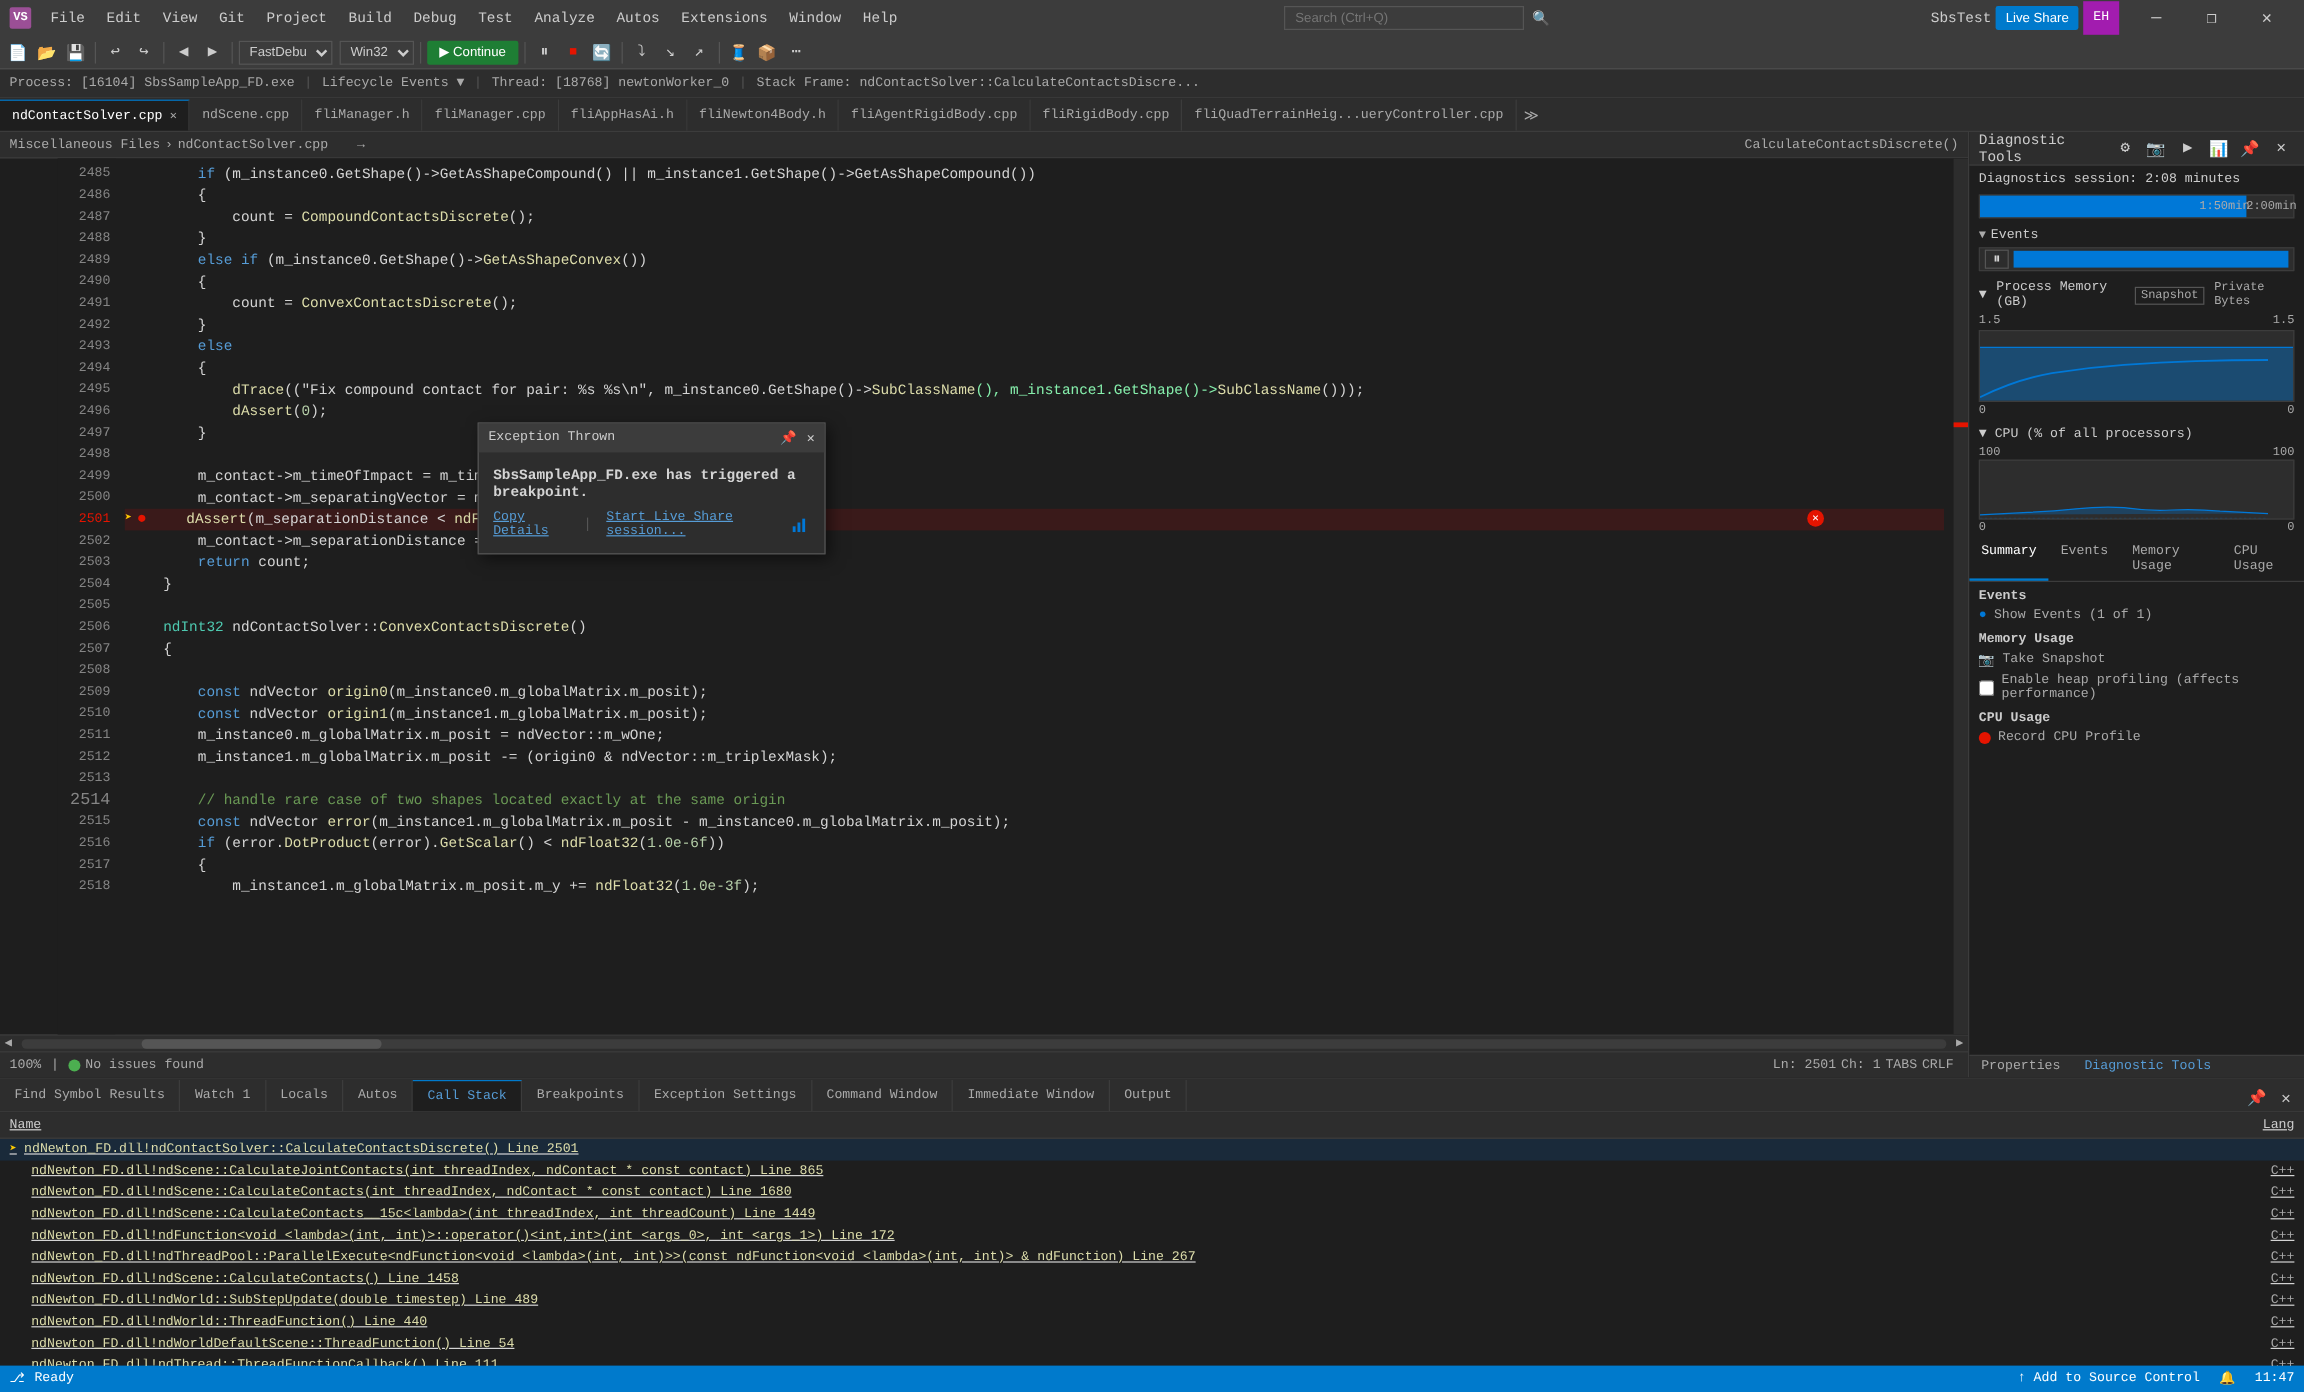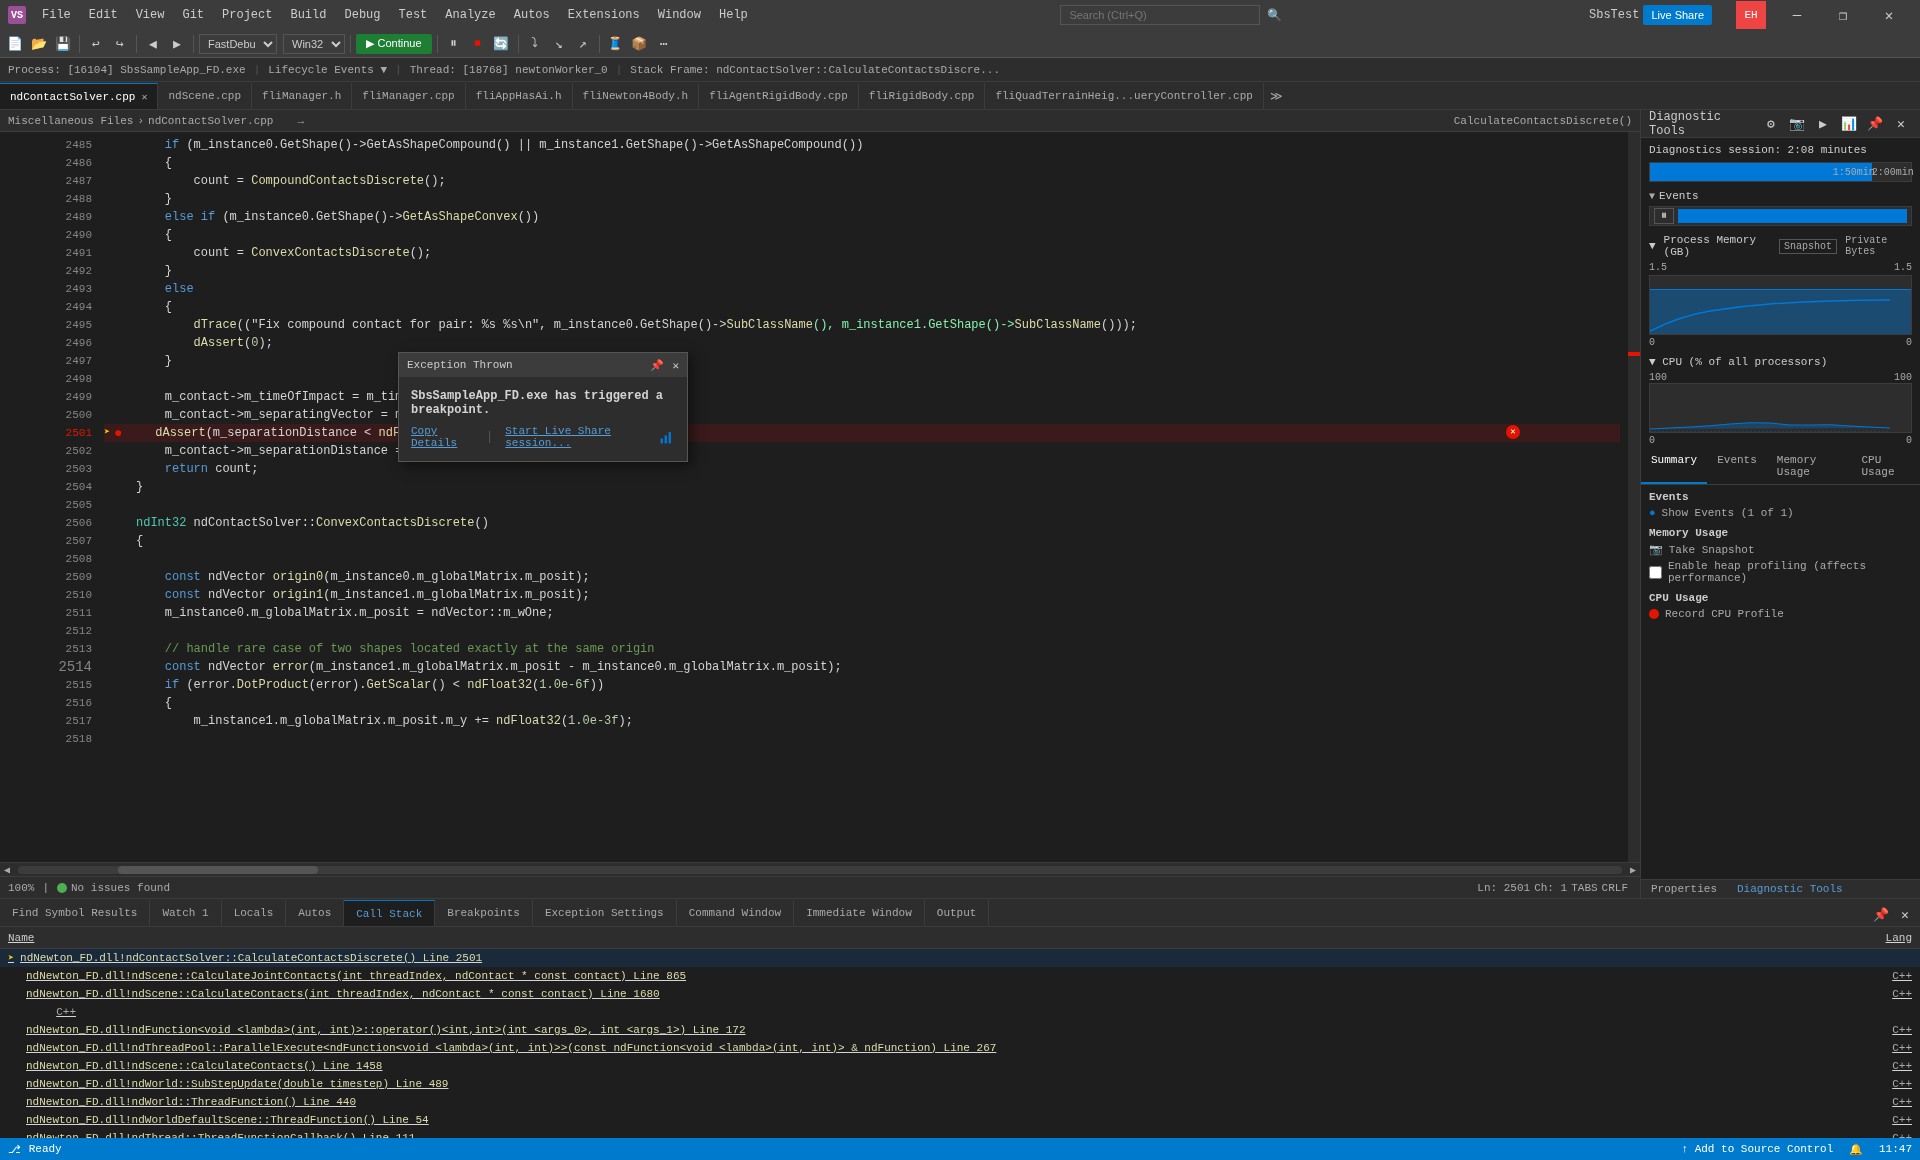--- a/index.html
+++ b/index.html
@@ -148,21 +148,21 @@
     <span>Extensions</span>
     <span>Window</span>
     <span>Help</span>
   </div>
   <div class="title-spacer"></div>
   <input type="text" style="background: rgb(60, 60, 60); border: 1px solid rgb(85, 85, 85); color: rgb(170, 170, 170); font-size: 11px; padding: 2px 8px; width: 200px; height: 20px;" placeholder="Search (Ctrl+Q)">
   <div style="width:20px;height:20px;display:flex;align-items:center;justify-content:center;margin-left:4px;">🔍</div>
   <div class="title-spacer"></div>
   <span class="title-text">SbsTest</span>
   <button class="live-share-btn">Live Share</button>
-  <div style="width:30px;height:28px;background:#ef4444;display:flex;align-items:center;justify-content:center;color:white;font-size:11px;margin-left:24px;">EH</div>
+  <div style="width:30px;height:28px;background:#a21caf;display:flex;align-items:center;justify-content:center;color:white;font-size:11px;margin-left:4px;">EH</div>
   <div class="window-controls">
     <div class="win-btn">—</div>
     <div class="win-btn">❐</div>
     <div class="win-btn close">✕</div>
   </div>
 </div>
 
 <div id="toolbar">
   <div class="tb-btn">📄</div>
   <div class="tb-btn">📂</div>
@@ -386,20 +386,24 @@
           <span class="kw">    const</span><span style="color:#d4d4d4;"> ndVector </span><span class="fn">origin0</span><span style="color:#d4d4d4;">(m_instance0.m_globalMatrix.m_posit);</span>
         </div>
         <div class="code-line">
           <span style="margin-right:20px;display:inline-block;width:12px;"></span>
           <span class="kw">    const</span><span style="color:#d4d4d4;"> ndVector </span><span class="fn">origin1</span><span style="color:#d4d4d4;">(m_instance1.m_globalMatrix.m_posit);</span>
         </div>
         <div class="code-line">
           <span style="margin-right:20px;display:inline-block;width:12px;"></span>
           <span style="color:#d4d4d4;">    m_instance0.m_globalMatrix.m_posit = ndVector::m_wOne;</span>
         </div>
+        <div class="code-line">
+          <span style="margin-right:20px;display:inline-block;width:12px;"></span>
+          <span style="color:#d4d4d4;">    m_instance1.m_globalMatrix.m_posit -= (origin0 &amp; ndVector::m_triplexMask);</span>
+        </div>
         <div class="code-line"></div>
         <div class="code-line">
           <span style="margin-right:20px;display:inline-block;width:12px;"></span>
           <span class="cm">    // handle rare case of two shapes located exactly at the same origin</span>
         </div>
         <div class="code-line">
           <span style="margin-right:20px;display:inline-block;width:12px;"></span>
           <span class="kw">    const</span><span style="color:#d4d4d4;"> ndVector </span><span class="fn">error</span><span style="color:#d4d4d4;">(m_instance1.m_globalMatrix.m_posit - m_instance0.m_globalMatrix.m_posit);</span>
         </div>
         <div class="code-line">
@@ -616,20 +620,21 @@
         <span class="cs-name">ndNewton_FD.dll!ndScene::CalculateJointContacts(int threadIndex, ndContact * const contact) Line 865</span>
         <span class="cs-lang">C++</span>
       </div>
       <div class="cs-row">
         <span style="width:18px;display:inline-block;"></span>
         <span class="cs-name">ndNewton_FD.dll!ndScene::CalculateContacts(int threadIndex, ndContact * const contact) Line 1680</span>
         <span class="cs-lang">C++</span>
       </div>
       <div class="cs-row">
         <span style="width:18px;display:inline-block;"></span>
+        <span class="cs-name">ndNewton_FD.dll!ndScene::CalculateContacts__15c&lt;lambda&gt;(int threadIndex, int threadCount) Line 1449</span>
         <span class="cs-lang">C++</span>
       </div>
       <div class="cs-row">
         <span style="width:18px;display:inline-block;"></span>
         <span class="cs-name">ndNewton_FD.dll!ndFunction&lt;void &lt;lambda&gt;(int, int)&gt;::operator()&lt;int,int&gt;(int &lt;args_0&gt;, int &lt;args_1&gt;) Line 172</span>
         <span class="cs-lang">C++</span>
       </div>
       <div class="cs-row">
         <span style="width:18px;display:inline-block;"></span>
         <span class="cs-name">ndNewton_FD.dll!ndThreadPool::ParallelExecute&lt;ndFunction&lt;void &lt;lambda&gt;(int, int)&gt;&gt;(const ndFunction&lt;void &lt;lambda&gt;(int, int)&gt; &amp; ndFunction) Line 267</span>

